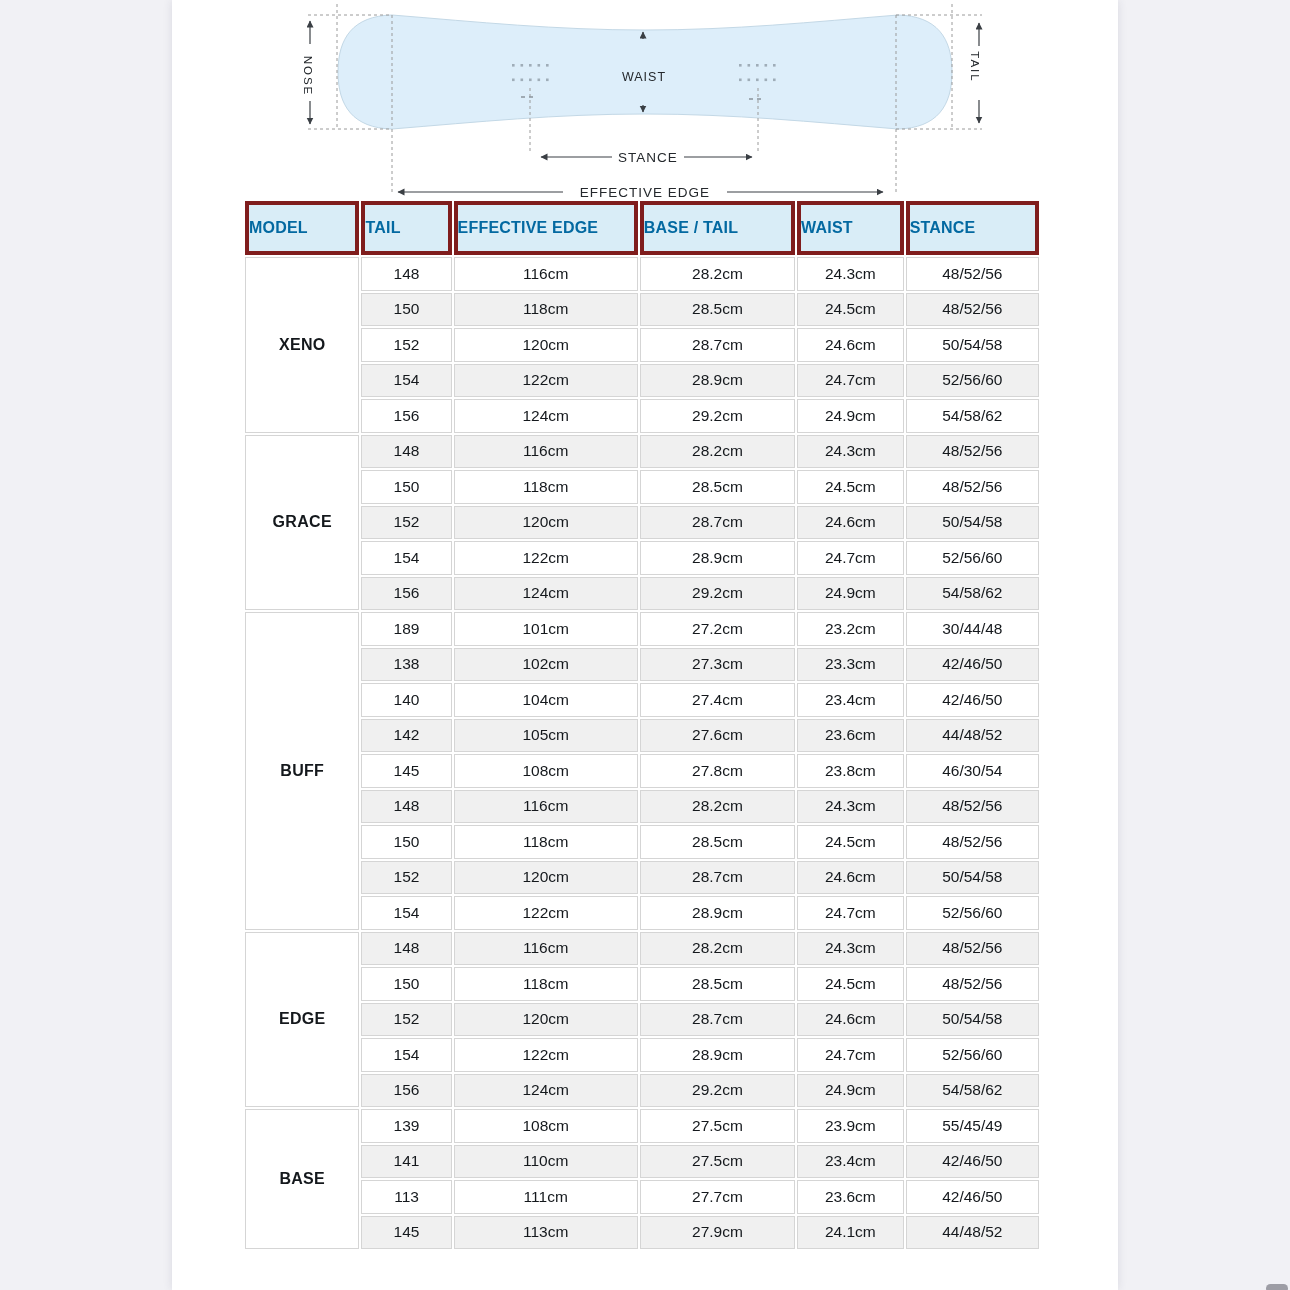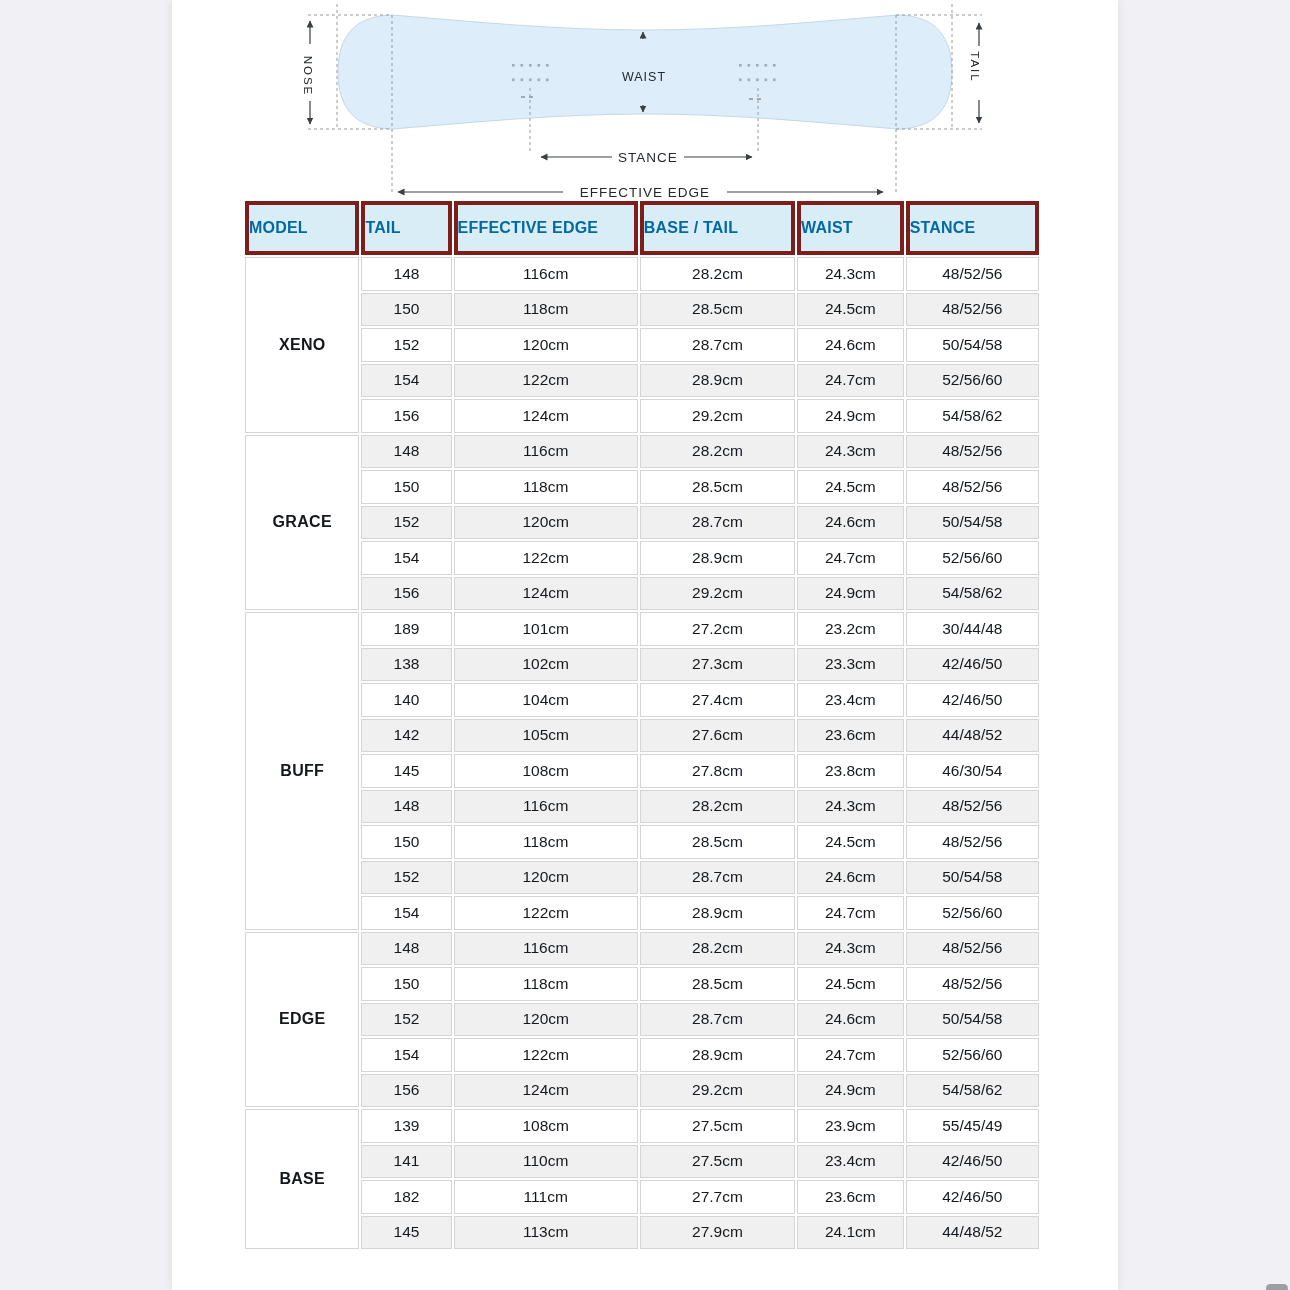--- a/index.html
+++ b/index.html
@@ -331,21 +331,21 @@
             <td>55/45/49</td>
           </tr>
           <tr class="alt">
             <td>141</td>
             <td>110cm</td>
             <td>27.5cm</td>
             <td>23.4cm</td>
             <td>42/46/50</td>
           </tr>
           <tr>
-            <td>182</td>
+            <td>113</td>
             <td>111cm</td>
             <td>27.7cm</td>
             <td>23.6cm</td>
             <td>42/46/50</td>
           </tr>
           <tr class="alt">
             <td>145</td>
             <td>113cm</td>
             <td>27.9cm</td>
             <td>24.1cm</td>

